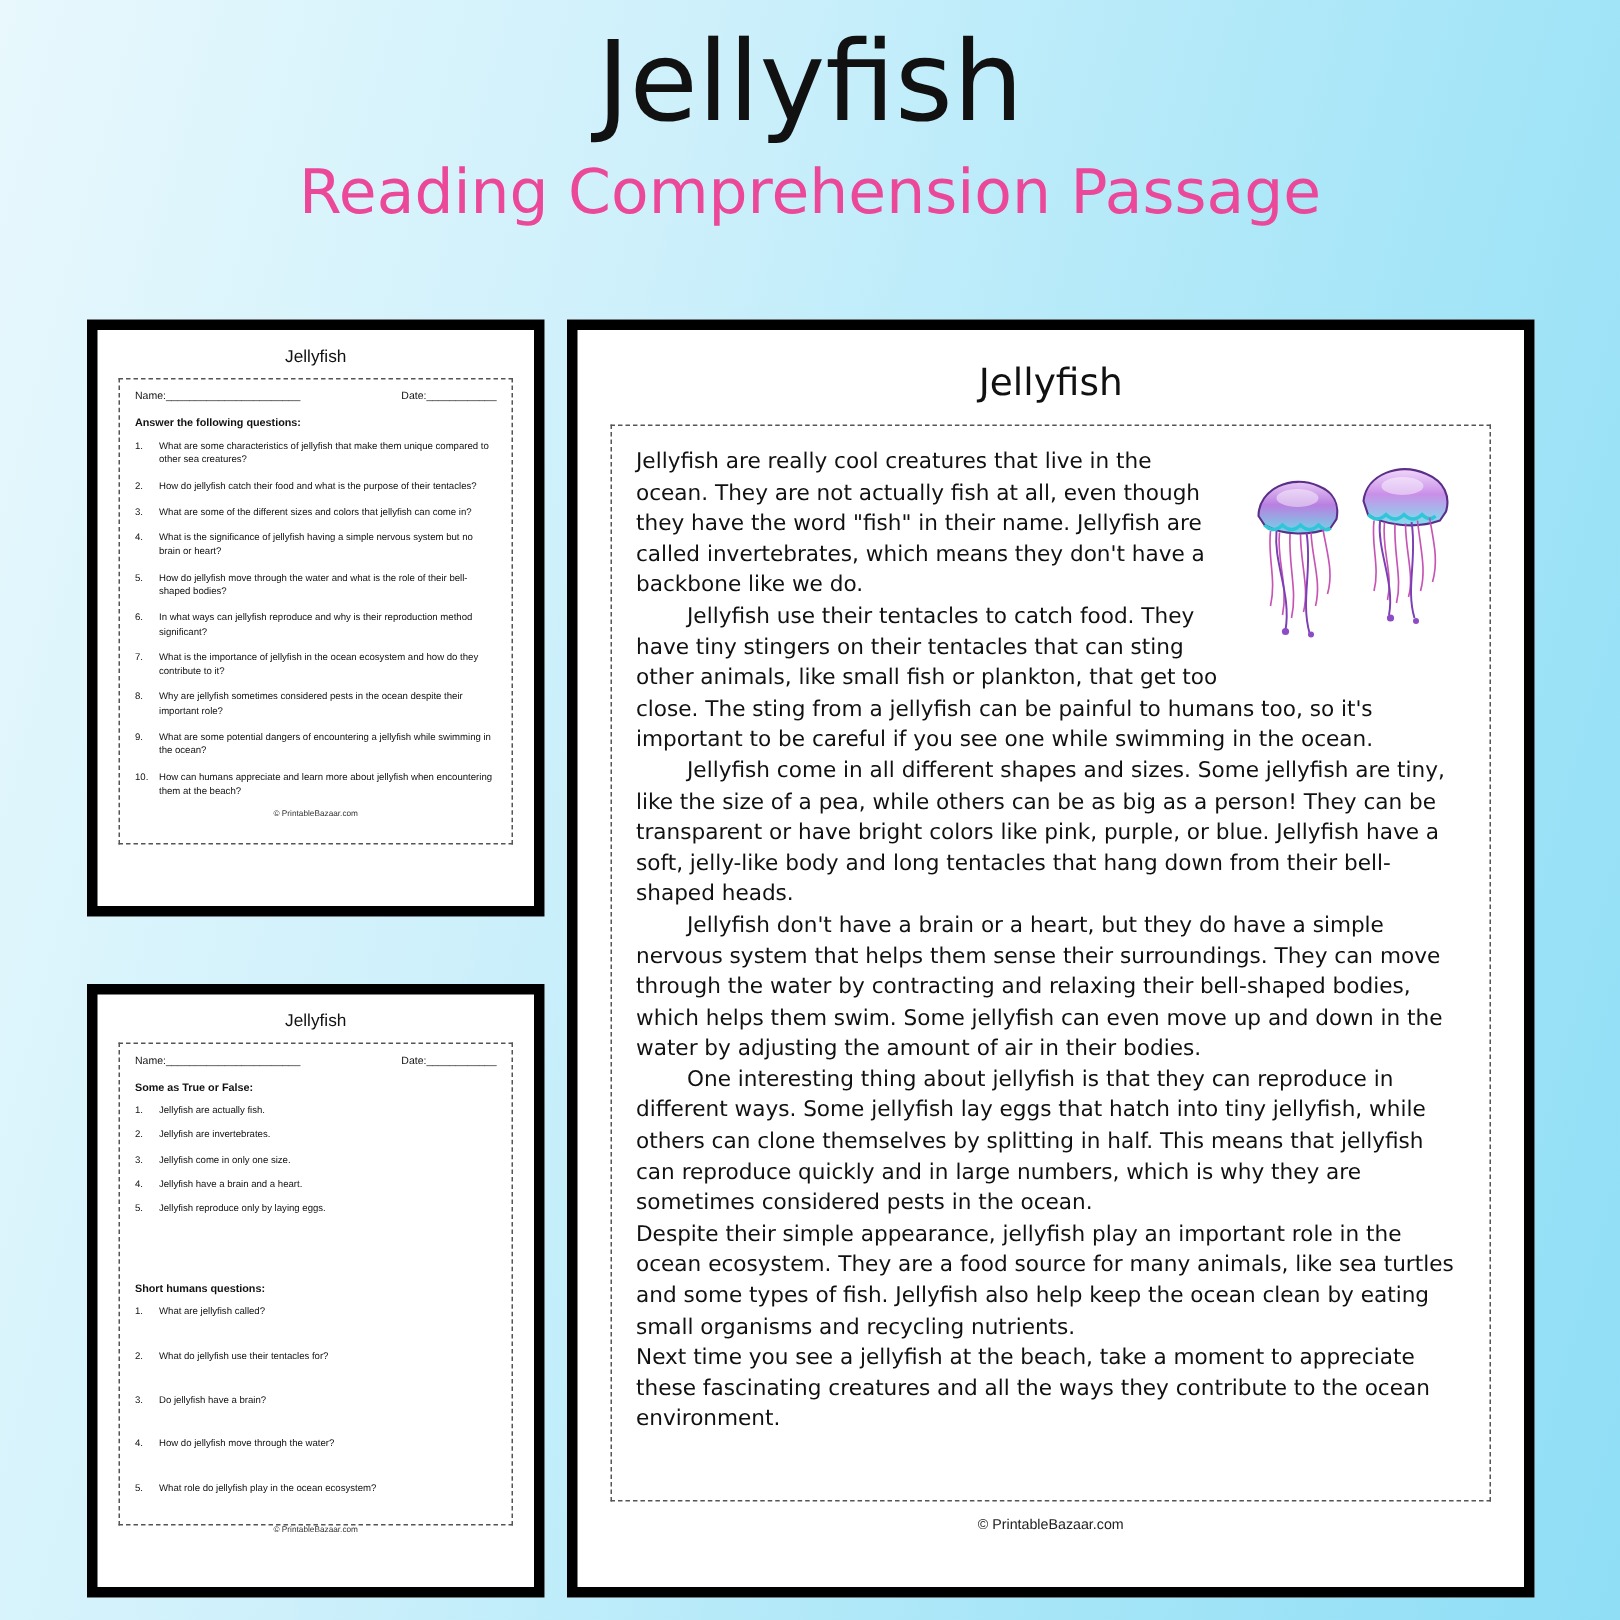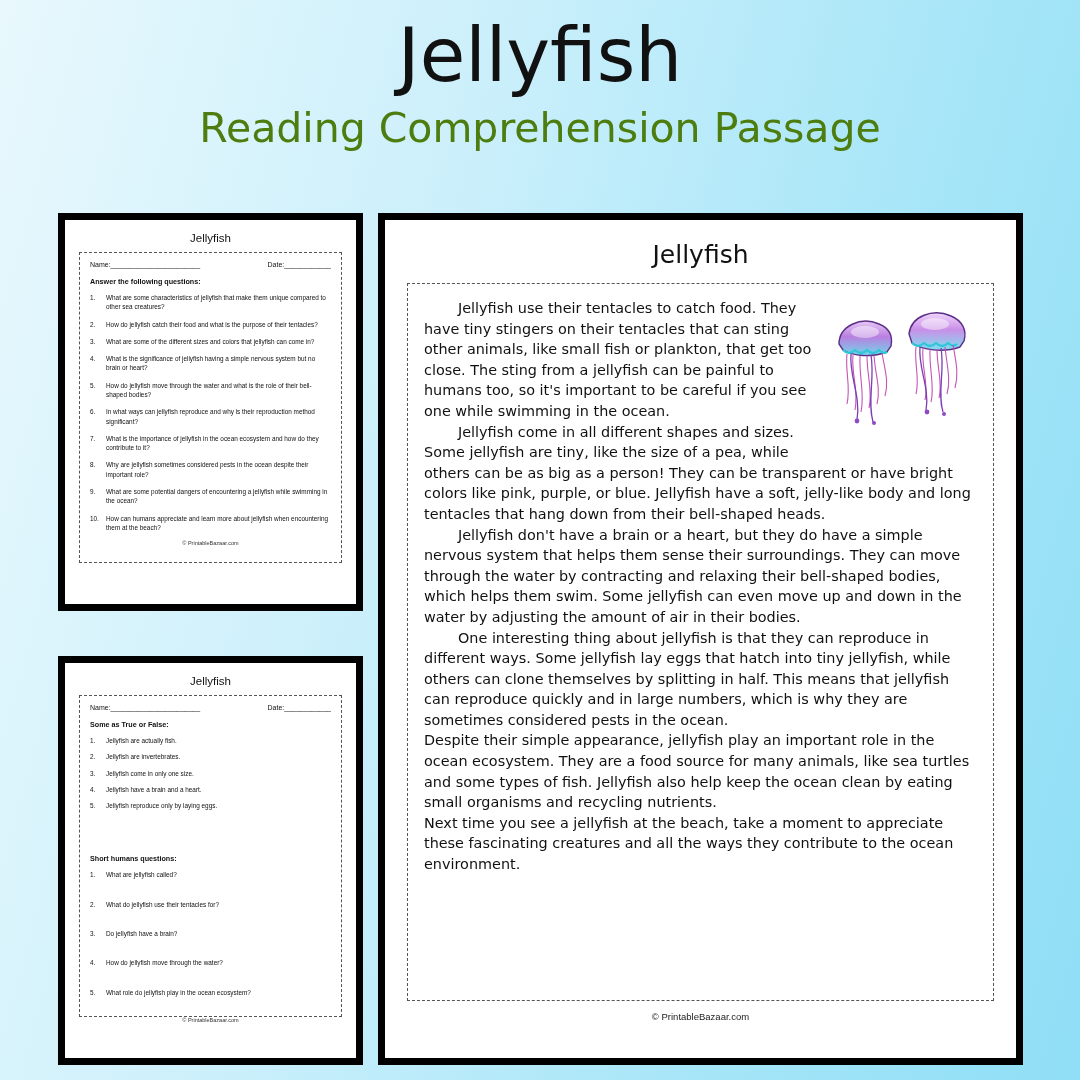--- a/index.html
+++ b/index.html
@@ -24,21 +24,21 @@
     font-size: 74px;
     font-weight: 400;
     color: #111;
     letter-spacing: 0px;
     line-height: 1.0;
     font-family: "DejaVu Sans", sans-serif;
   }
   .sub-title {
     font-size: 41px;
     font-weight: 400;
-    color: #4d7c0f;
+    color: #ec4899;
     line-height: 1.1;
     margin-top: 14px;
     font-family: "DejaVu Sans", sans-serif;
   }
 
   
   .sheets {
     position: absolute;
     top: 213px;
     left: 0;
@@ -359,20 +359,21 @@
           </g>
           <g stroke="#7b3fb5" stroke-width="1.3" fill="none">
             <path d="M93 47 C91 68, 103 88, 99 110"></path>
             <path d="M114 48 C118 72, 110 92, 116 112"></path>
           </g>
           <circle cx="100" cy="112" r="2.4" fill="#8d4bc6"></circle>
           <circle cx="117" cy="114" r="2" fill="#8d4bc6"></circle>
         </g>
       </svg>
 
+      <p>Jellyfish are really cool creatures that live in the ocean. They are not actually fish at all, even though they have the word "fish" in their name. Jellyfish are called invertebrates, which means they don't have a backbone like we do.</p>
       <p class="indent">Jellyfish use their tentacles to catch food. They have tiny stingers on their tentacles that can sting other animals, like small fish or plankton, that get too close. The sting from a jellyfish can be painful to humans too, so it's important to be careful if you see one while swimming in the ocean.</p>
       <p class="indent">Jellyfish come in all different shapes and sizes. Some jellyfish are tiny, like the size of a pea, while others can be as big as a person! They can be transparent or have bright colors like pink, purple, or blue. Jellyfish have a soft, jelly-like body and long tentacles that hang down from their bell-shaped heads.</p>
       <p class="indent">Jellyfish don't have a brain or a heart, but they do have a simple nervous system that helps them sense their surroundings. They can move through the water by contracting and relaxing their bell-shaped bodies, which helps them swim. Some jellyfish can even move up and down in the water by adjusting the amount of air in their bodies.</p>
       <p class="indent">One interesting thing about jellyfish is that they can reproduce in different ways. Some jellyfish lay eggs that hatch into tiny jellyfish, while others can clone themselves by splitting in half. This means that jellyfish can reproduce quickly and in large numbers, which is why they are sometimes considered pests in the ocean.</p>
       <p class="gap">Despite their simple appearance, jellyfish play an important role in the ocean ecosystem. They are a food source for many animals, like sea turtles and some types of fish. Jellyfish also help keep the ocean clean by eating small organisms and recycling nutrients.</p>
       <p class="gap">Next time you see a jellyfish at the beach, take a moment to appreciate these fascinating creatures and all the ways they contribute to the ocean environment.</p>
     </div>
     <div class="credit-main">© PrintableBazaar.com</div>
   </div>
 

